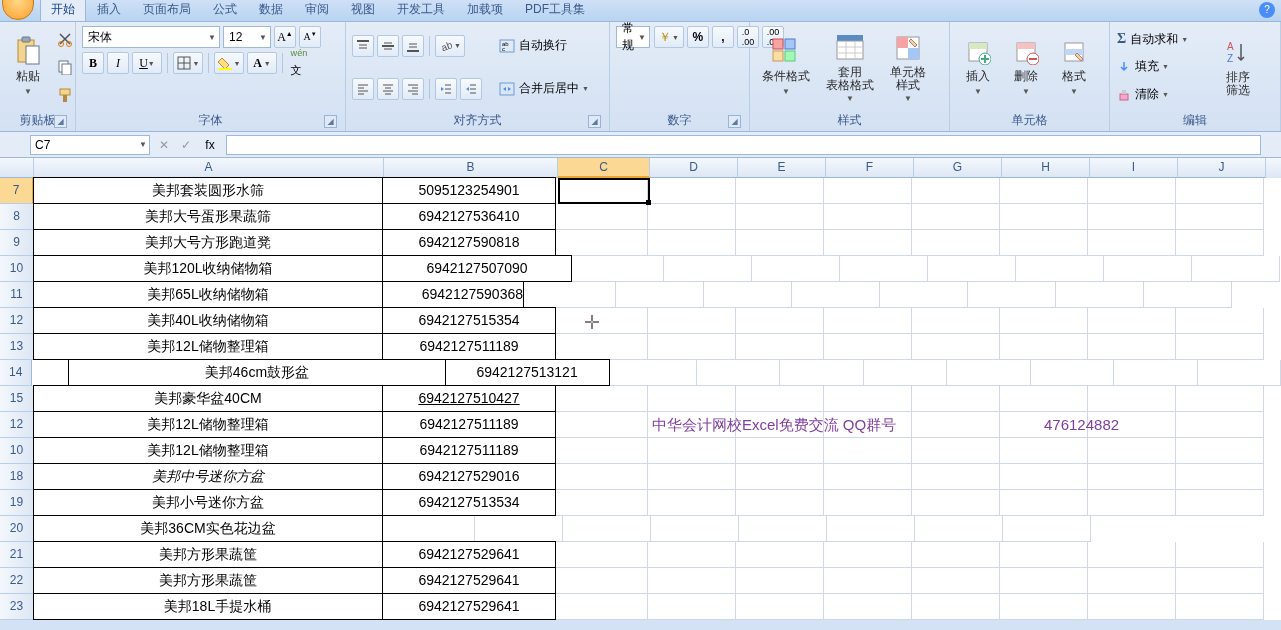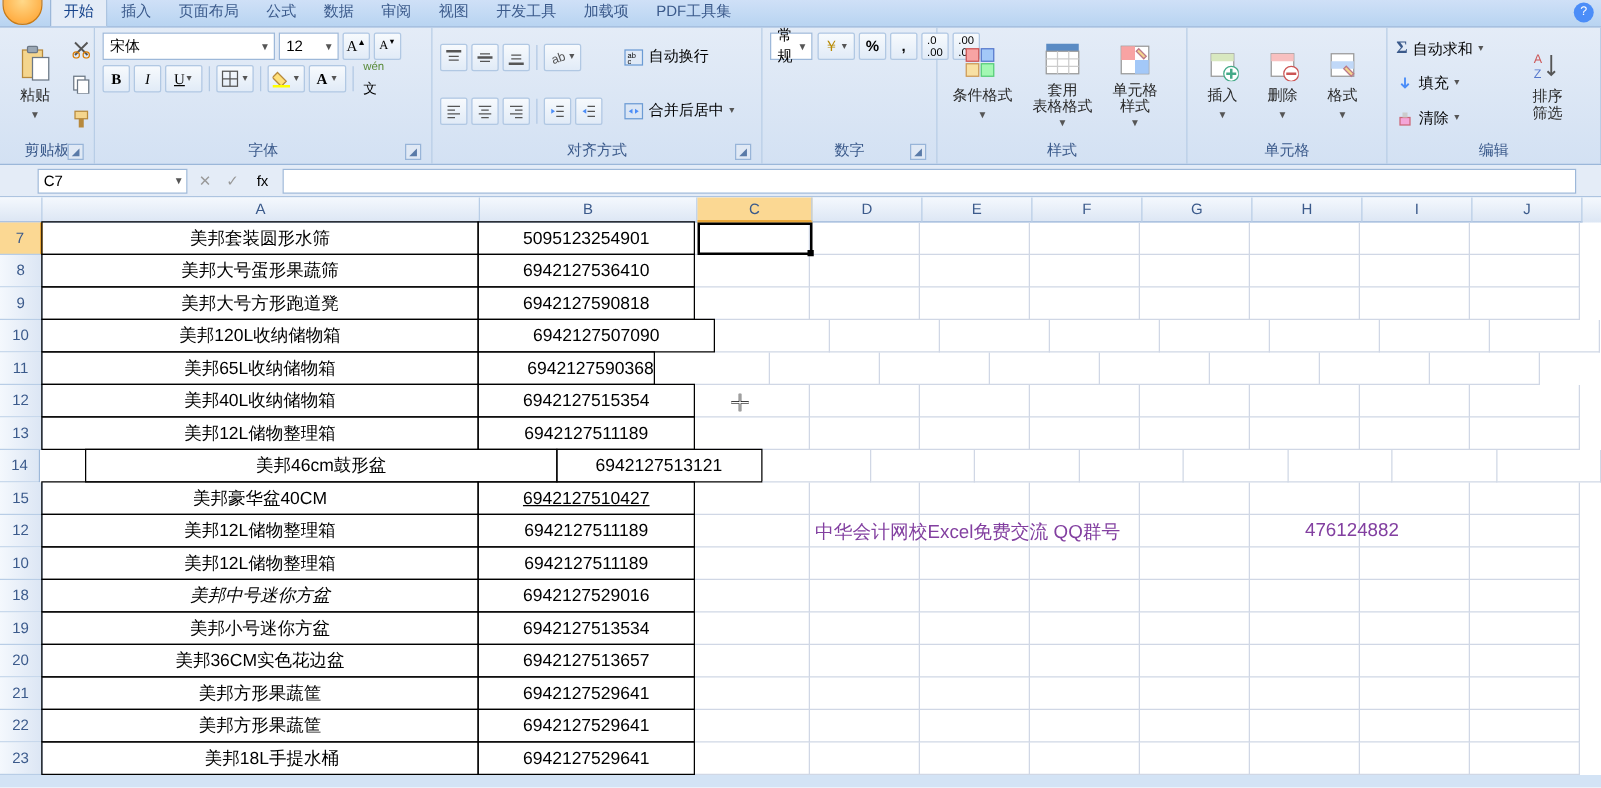--- a/index.html
+++ b/index.html
@@ -625,21 +625,20 @@
         <div class="cell col-E" style="width: 88px;"></div>
         <div class="cell col-F" style="width: 88px;"></div>
         <div class="cell col-G" style="width: 88px;"></div>
         <div class="cell col-H" style="width: 88px;"></div>
         <div class="cell col-I" style="width: 88px;"></div>
         <div class="cell col-J" style="width: 88px;"></div>
       </div>
       <div class="r">
         <div class="row-h">20</div>
         <div class="cell col-A bA" style="width: 350px;">美邦36CM实色花边盆</div>
-        <div class="cell col-B bB" style="width: 174px;">6942127513657</div>
         <div class="cell col-C" style="width: 92px;"></div>
         <div class="cell col-D" style="width: 88px;"></div>
         <div class="cell col-E" style="width: 88px;"></div>
         <div class="cell col-F" style="width: 88px;"></div>
         <div class="cell col-G" style="width: 88px;"></div>
         <div class="cell col-H" style="width: 88px;"></div>
         <div class="cell col-I" style="width: 88px;"></div>
         <div class="cell col-J" style="width: 88px;"></div>
       </div>
       <div class="r">

